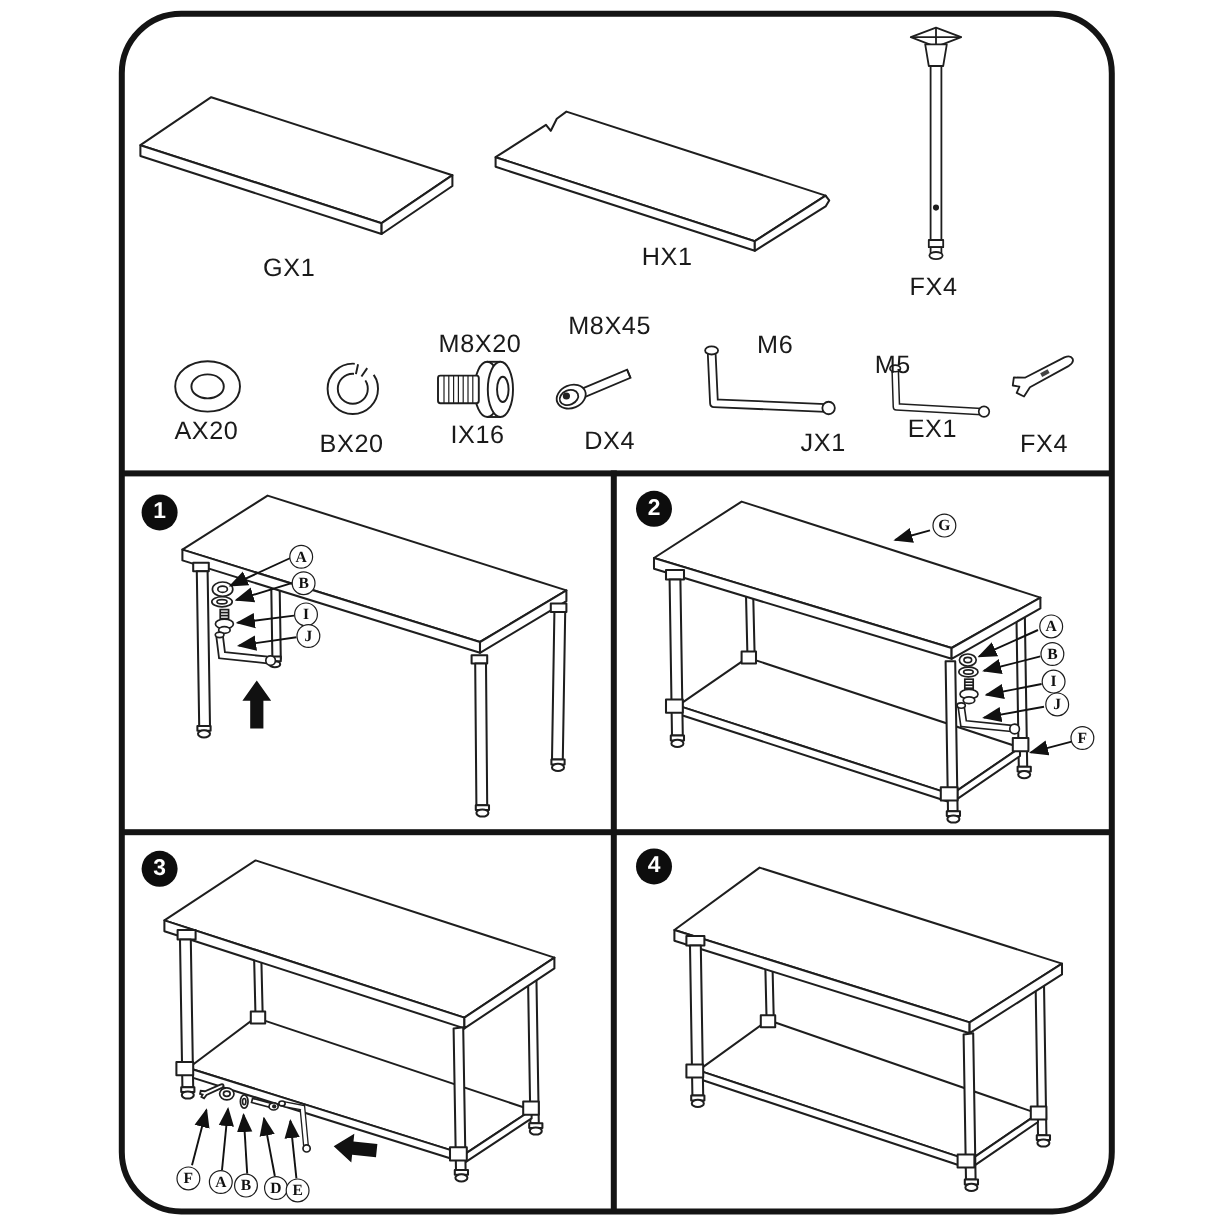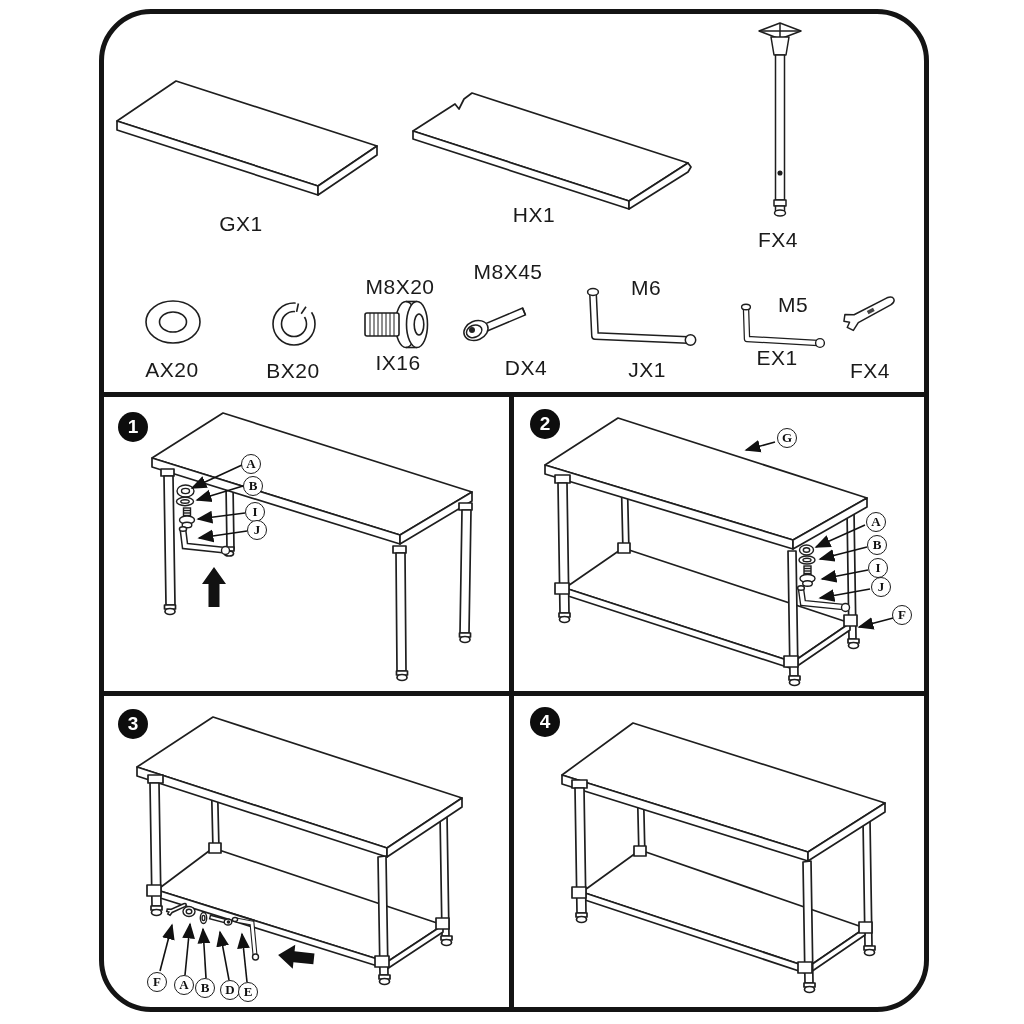--- a/index.html
+++ b/index.html
@@ -43,21 +43,21 @@
     </svg>
     <div class="plabel" style="left:241px;top:212px">GX1</div>
 
     <svg style="left:403px;top:82px" width="295" height="135" viewBox="0 0 295 135">
       <g stroke="#1e1e1e" stroke-width="1.7" fill="#fff" stroke-linejoin="round">
         <polygon points="10,49 52,22 56,27 61,17 69,11 285,81 226,119"></polygon>
         <polygon points="10,49 226,119 226,127 10,57"></polygon>
         <polygon points="226,119 285,81 288,85 285,90 226,127"></polygon>
       </g>
     </svg>
-    <div class="plabel" style="left:534px;top:203px">HX1</div>
+    <div class="plabel" style="left:556px;top:203px">HX1</div>
 
     <svg style="left:750px;top:16px" width="60" height="205" viewBox="0 0 60 205">
       <g stroke="#1e1e1e" stroke-width="1.5" fill="#fff" stroke-linejoin="round">
         <polygon points="9,15 30,7 51,15 30,23"></polygon>
         <line x1="9" y1="15" x2="51" y2="15"></line>
         <line x1="30" y1="7" x2="30" y2="23"></line>
         <polygon points="21,21 39,21 36,39 24,39"></polygon>
         <rect x="25.5" y="39" width="9" height="145"></rect>
         <circle cx="30" cy="157" r="1.8" fill="#1e1e1e"></circle>
         <rect x="24" y="184" width="12" height="6"></rect>
@@ -66,21 +66,21 @@
       </g>
     </svg>
     <div class="plabel" style="left:778px;top:228px">FX4</div>
 
     <svg style="left:140px;top:296px" width="66" height="52" viewBox="0 0 66 52">
       <g stroke="#1e1e1e" stroke-width="1.6" fill="#fff">
         <ellipse cx="33" cy="26" rx="27" ry="21"></ellipse>
         <ellipse cx="33" cy="26" rx="13.5" ry="10"></ellipse>
       </g>
     </svg>
-    <div class="plabel" style="left:172px;top:358px">AX20</div>
+    <div class="plabel" style="left:172px;top:348px">AX20</div>
 
     <svg style="left:263px;top:296px" width="62" height="56" viewBox="0 0 62 56">
       <circle cx="31" cy="28" r="21" stroke="#1e1e1e" stroke-width="1.6" fill="#fff"></circle>
       <circle cx="31" cy="28" r="12.5" stroke="#1e1e1e" stroke-width="1.6" fill="#fff"></circle>
       <polygon points="31,28 33,3 52,14" fill="#fff"></polygon>
       <line x1="35.4" y1="7.5" x2="33.6" y2="15.8" stroke="#1e1e1e" stroke-width="1.6"></line>
       <line x1="43" y1="10.8" x2="38.2" y2="17.8" stroke="#1e1e1e" stroke-width="1.6"></line>
     </svg>
     <div class="plabel" style="left:293px;top:359px">BX20</div>
 
@@ -111,38 +111,38 @@
         <polygon points="18.6,29.6 62.6,11.1 65.4,17.9 21.4,36.4"></polygon>
         <line x1="62.6" y1="11.1" x2="65.4" y2="17.9"></line>
         <g transform="rotate(-23 16 33.5)">
           <ellipse cx="16" cy="33.5" rx="12.5" ry="9.5"></ellipse>
           <ellipse cx="14" cy="33.5" rx="8" ry="6"></ellipse>
         </g>
         <circle cx="12" cy="33" r="3" fill="#222" stroke="none"></circle>
       </g>
     </svg>
     <div class="plabel" style="left:508px;top:260px">M8X45</div>
-    <div class="plabel" style="left:526px;top:356px">DX4</div>
+    <div class="plabel" style="left:508px;top:356px">DX4</div>
 
     <svg style="left:578px;top:283px" width="128" height="68" viewBox="0 0 128 68">
       <polyline points="15,10 17,53 110,57" fill="none" stroke="#1e1e1e" stroke-width="8" stroke-linejoin="round"></polyline>
       <polyline points="15,10 17,53 110,57" fill="none" stroke="#fff" stroke-width="5" stroke-linejoin="round"></polyline>
       <circle cx="112.5" cy="57" r="5.2" fill="#fff" stroke="#1e1e1e" stroke-width="1.5"></circle>
       <ellipse cx="15" cy="9" rx="5.4" ry="3.4" fill="#fff" stroke="#1e1e1e" stroke-width="1.5"></ellipse>
     </svg>
     <div class="plabel" style="left:646px;top:276px">M6</div>
-    <div class="plabel" style="left:647px;top:358px">JX1</div>
+    <div class="plabel" style="left:686px;top:358px">JX1</div>
 
     <svg style="left:733px;top:297px" width="95" height="58" viewBox="0 0 95 58">
       <polyline points="13,11 14,42 85,46" fill="none" stroke="#1e1e1e" stroke-width="6.5" stroke-linejoin="round"></polyline>
       <polyline points="13,11 14,42 85,46" fill="none" stroke="#fff" stroke-width="4" stroke-linejoin="round"></polyline>
       <circle cx="87" cy="46" r="4.4" fill="#fff" stroke="#1e1e1e" stroke-width="1.4"></circle>
       <ellipse cx="13" cy="10" rx="4.4" ry="2.8" fill="#fff" stroke="#1e1e1e" stroke-width="1.4"></ellipse>
     </svg>
-    <div class="plabel" style="left:793px;top:293px">M5</div>
+    <div class="plabel" style="left:744px;top:293px">M5</div>
     <div class="plabel" style="left:777px;top:346px">EX1</div>
 
     <svg style="left:836px;top:288px" width="64" height="52" viewBox="0 0 64 52">
       <g transform="translate(14,34) rotate(-28)">
         <path d="M7,-4.5 L-1,-9 L-5,-3.5 L-0.5,0 L-5,3.5 L-1,9 L7,4.5 L44,4 Q49.5,3.5 49.5,0 Q49.5,-3.5 44,-4 Z" fill="#fff" stroke="#1e1e1e" stroke-width="1.5" stroke-linejoin="round"></path>
         <rect x="20" y="-1.8" width="7" height="3.6" fill="#444"></rect>
       </g>
     </svg>
     <div class="plabel" style="left:870px;top:359px">FX4</div>
   </div>

